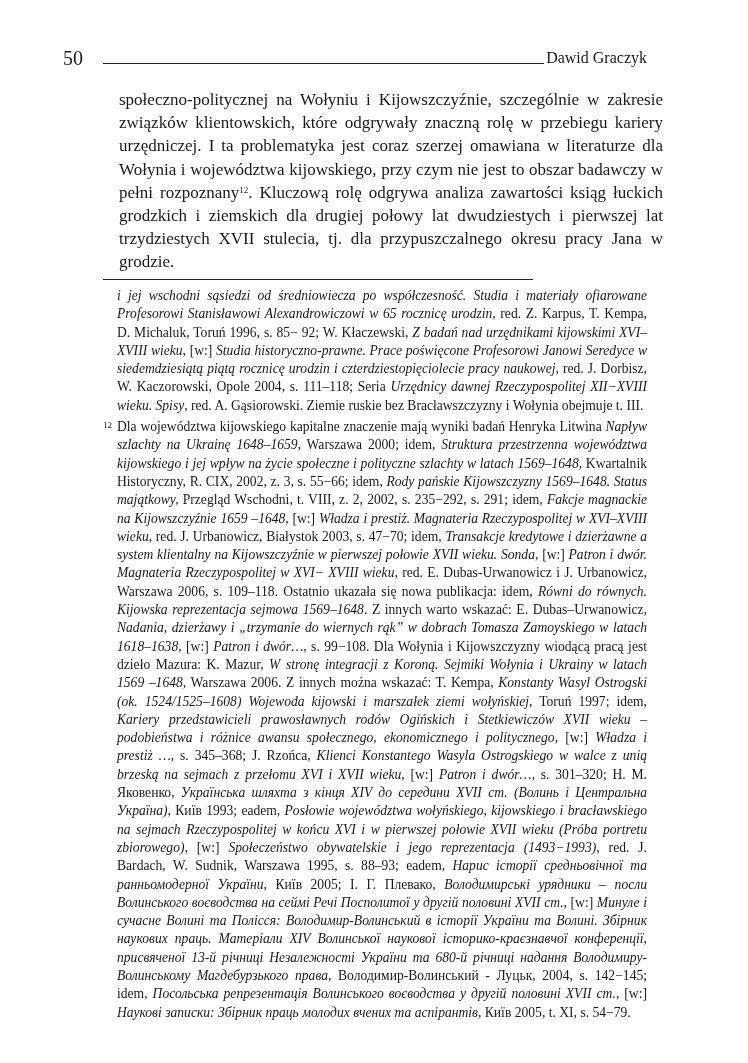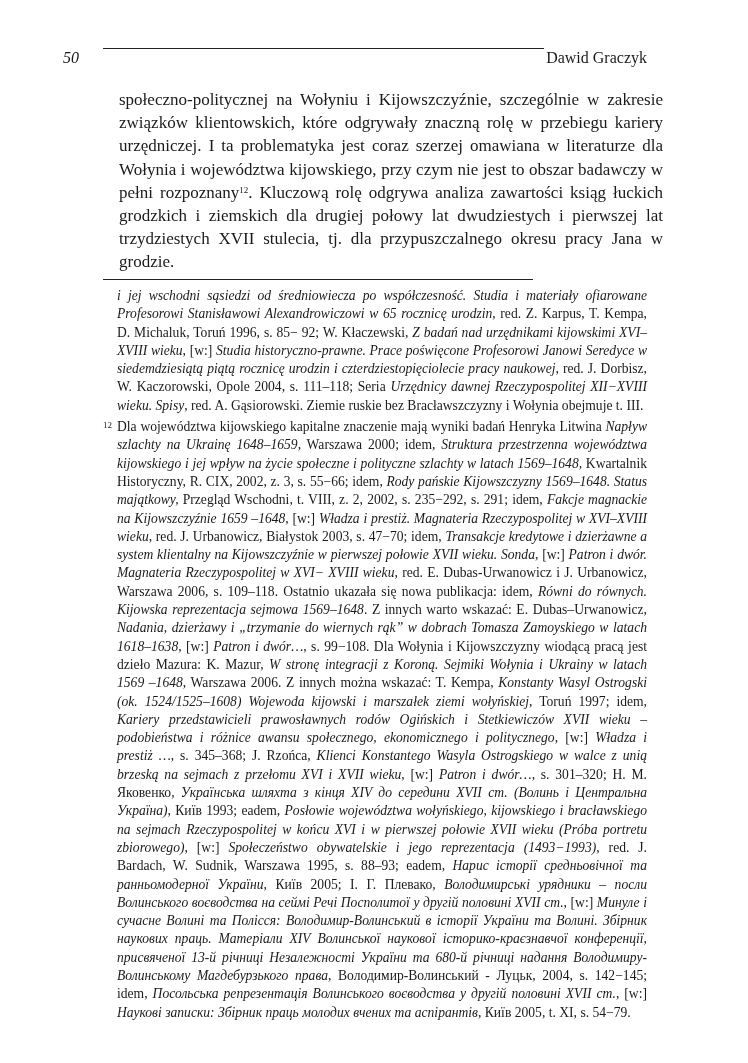--- a/index.html
+++ b/index.html
@@ -1,19 +1,19 @@
 <!DOCTYPE html>
 <html><head>
 <meta charset="utf-8">
 <style>
   html, body { margin: 0; padding: 0; background: #ffffff; }
   body { width: 748px; height: 1063px; position: relative; overflow: hidden; font-family: "Liberation Serif", "DejaVu Serif", serif; color: #1a1a1a; }
   .page { position: absolute; left: 0; top: 0; width: 748px; height: 1063px; }
-  .page-number { position: absolute; left: 63px; top: 48px; font-size: 16px; line-height: 20px; font-style: italic; }
-  .running-head { position: absolute; left: 103px; top: 48px; width: 544px; height: 20px; display: flex; align-items: flex-start; }
+  .page-number { position: absolute; left: 63px; top: 48px; font-size: 20px; line-height: 20px; }
+  .running-head { position: absolute; left: 103px; top: 48px; width: 544px; height: 20px; display: flex; align-items: flex-end; }
   .running-head .rule { flex: 1; border-bottom: 1.3px solid #222; margin-bottom: 4px; margin-right: 2px; }
   .running-head .author { font-size: 16px; line-height: 20px; white-space: nowrap; }
   .body-text { position: absolute; left: 103px; top: 72px; width: 544px; font-size: 17px; line-height: 23.2px; text-align: justify; hyphens: manual; margin: 16px; }
   sup { font-size: 9px; vertical-align: top; position: relative; top: -2px; }
   .fn-rule { position: absolute; left: 103px; top: 279px; width: 430px; border-top: 1px solid #222; }
   .footnotes { position: absolute; left: 103px; top: 287px; width: 544px; font-size: 13.6px; line-height: 18.3px; text-align: justify; }
   .fn { margin: 0; }
   .fn.cont { padding-left: 14px; }
   .fn.numbered { padding-left: 14px; position: relative; margin-top: 3px; }
   .fn.numbered .fn-mark { position: absolute; left: 0; top: 0; font-size: 9px; line-height: 14px; }

